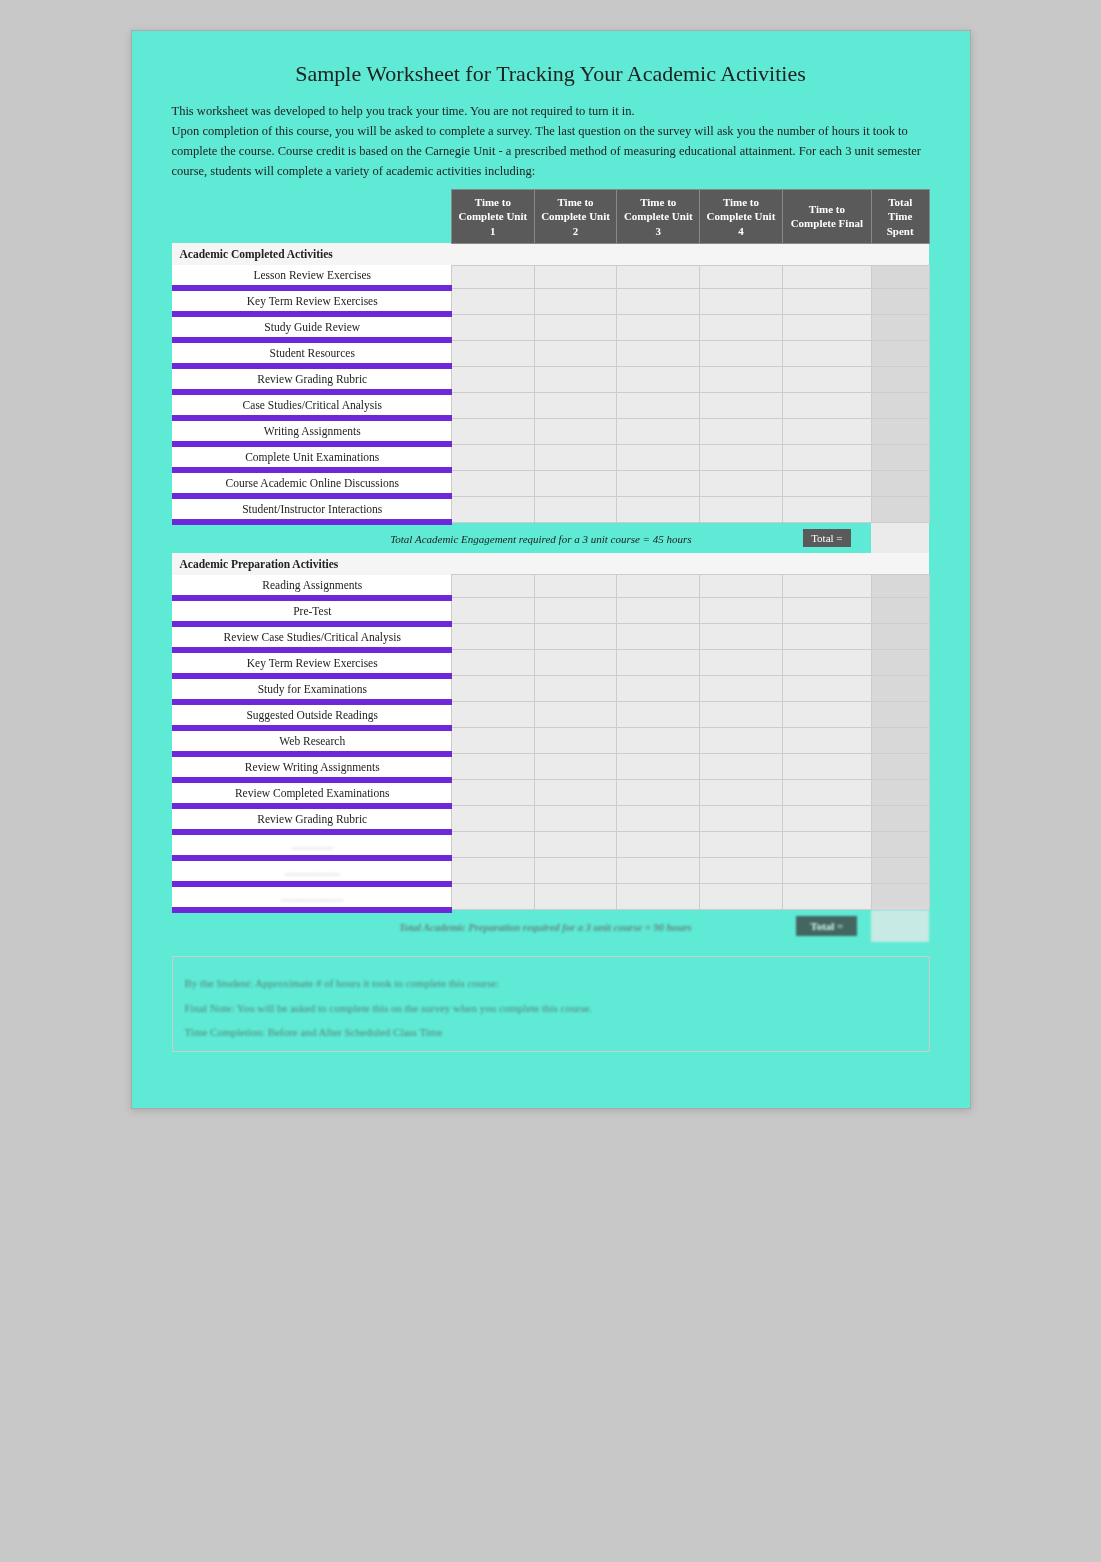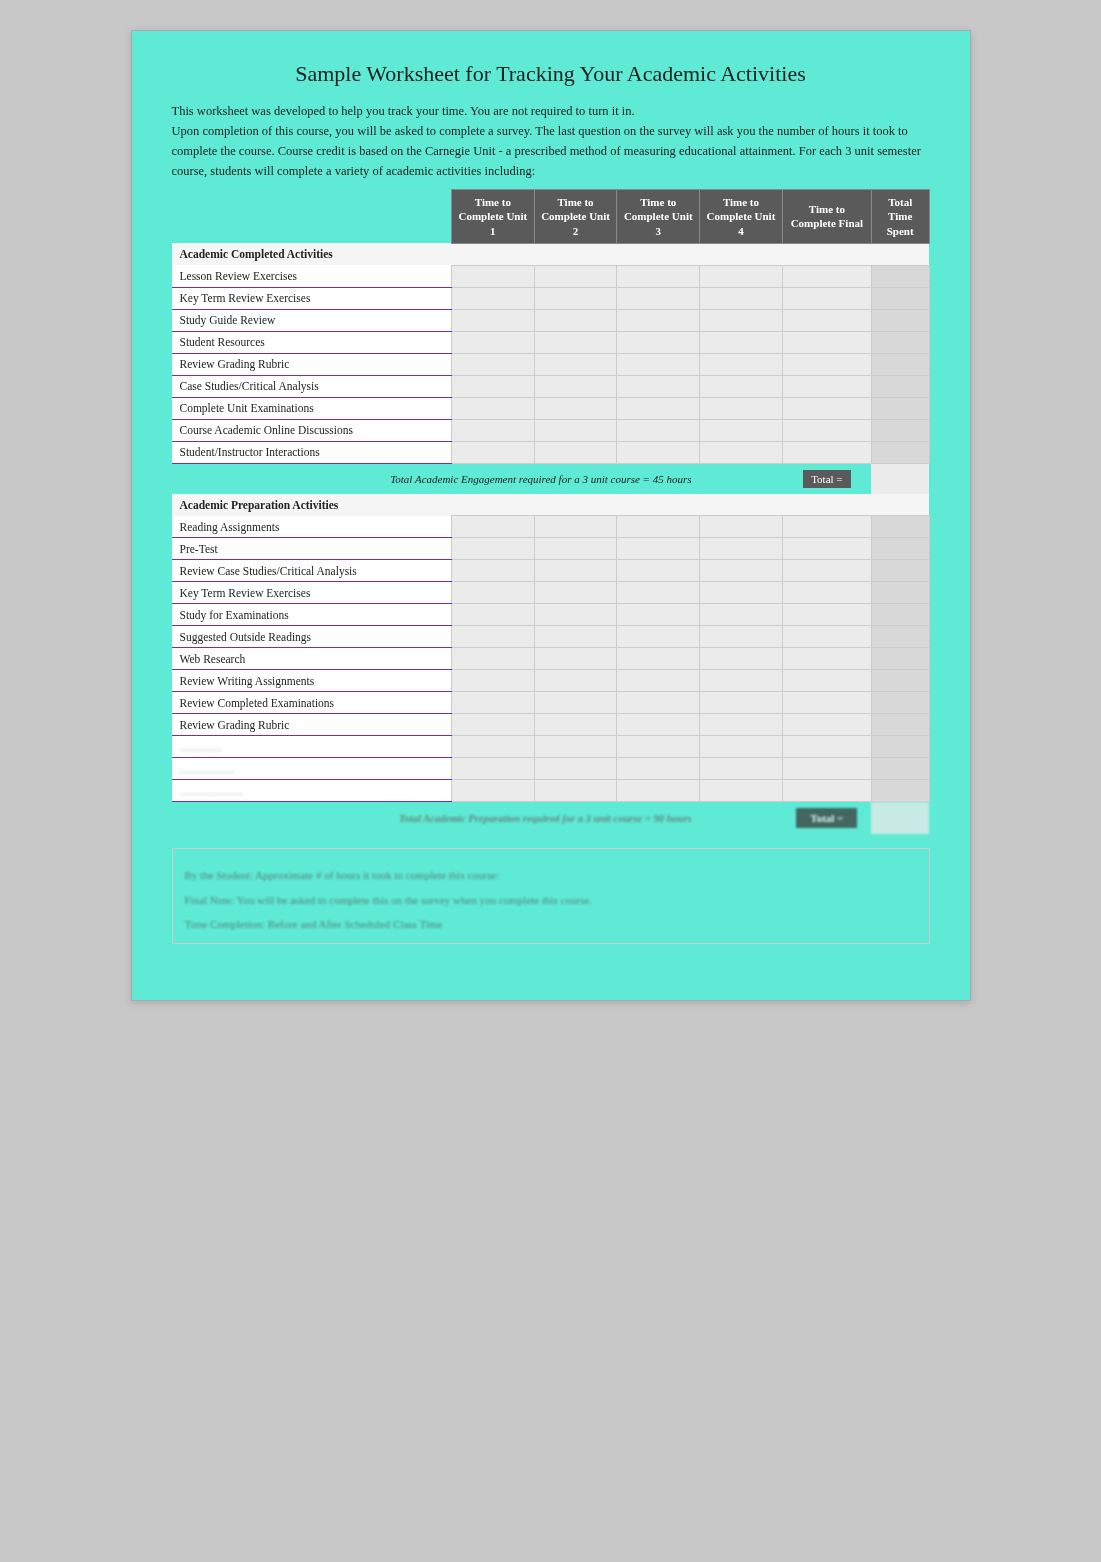--- a/index.html
+++ b/index.html
@@ -66,24 +66,25 @@
       border: none;
       width: 280px;
     }
     tbody tr td {
       border: 1px solid #ccc;
       padding: 4px 6px;
       height: 22px;
     }
     tbody tr td.row-label {
       border: none;
-      border-bottom: 1px solid #6d28d9;
+      border-bottom: 6px solid #6d28d9;
       background: #fff;
       font-size: 11.5px;
       padding-left: 8px;
+      text-align: center;
     }
     tbody tr td.data-cell {
       background: #ebebeb;
       text-align: center;
     }
     tbody tr td.total-cell {
       background: #d8d8d8;
       text-align: center;
     }
     .section-header td {
@@ -221,20 +222,29 @@
         <td class="row-label">Review Grading Rubric</td>
         <td class="data-cell"></td>
         <td class="data-cell"></td>
         <td class="data-cell"></td>
         <td class="data-cell"></td>
         <td class="data-cell"></td>
         <td class="total-cell"></td>
       </tr>
       <tr>
         <td class="row-label">Case Studies/Critical Analysis</td>
+        <td class="data-cell"></td>
+        <td class="data-cell"></td>
+        <td class="data-cell"></td>
+        <td class="data-cell"></td>
+        <td class="data-cell"></td>
+        <td class="total-cell"></td>
+      </tr>
+      <tr>
+        <td class="row-label">Writing Assignments</td>
         <td class="data-cell"></td>
         <td class="data-cell"></td>
         <td class="data-cell"></td>
         <td class="data-cell"></td>
         <td class="data-cell"></td>
         <td class="total-cell"></td>
       </tr>
       <tr>
         <td class="row-label">Complete Unit Examinations</td>
         <td class="data-cell"></td>

